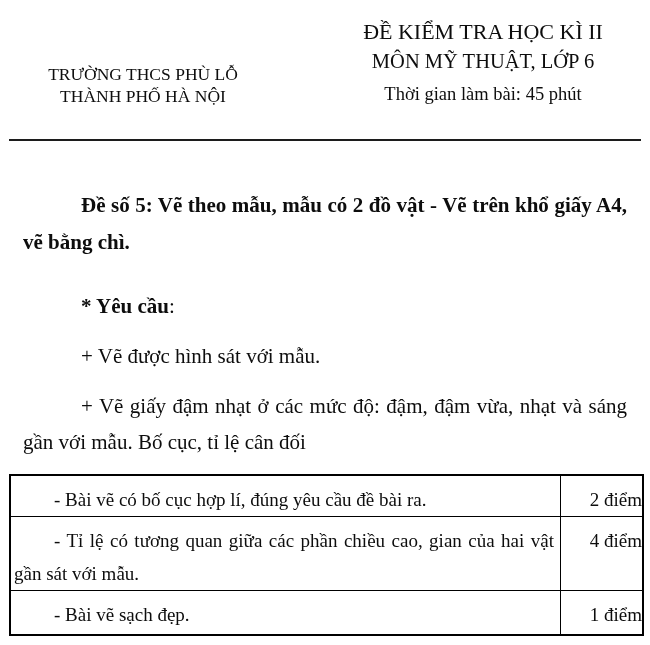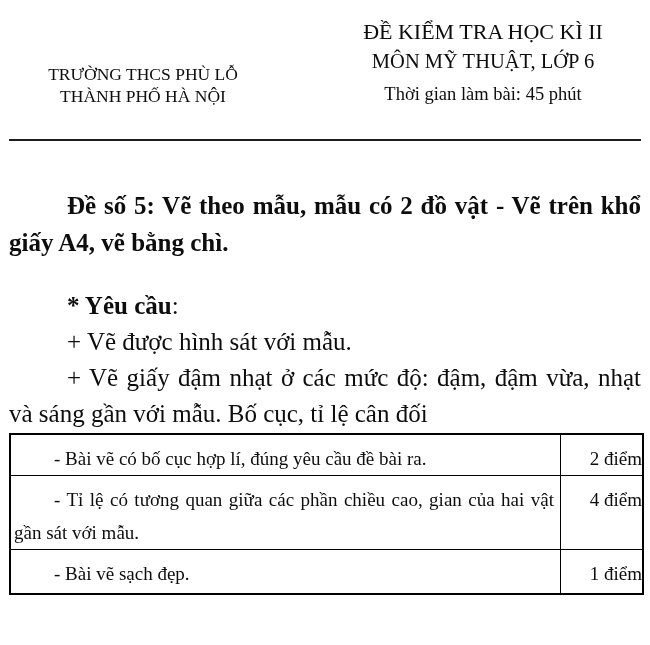--- a/index.html
+++ b/index.html
@@ -45,23 +45,23 @@
   .exam-line3 { font-size: 18.5px; line-height: 26px; margin-top: 6px; }
 
   .rule {
     height: 2px;
     background: #1c1c1c;
     margin: 32px 0 0 0;
   }
 
   
   .para {
-    font-size: 25px;
+    font-size: 21px;
     line-height: 36px;
-    margin: 0;
+    margin: 14px;
     text-indent: 58px;
     text-align: justify;
   }
   .topic {
     font-weight: bold;
     line-height: 37px;
     margin-top: 46px;
   }
   .req-head   { margin-top: 27px; }
   .answer-head{ font-weight: bold; margin-top: -4px; }

